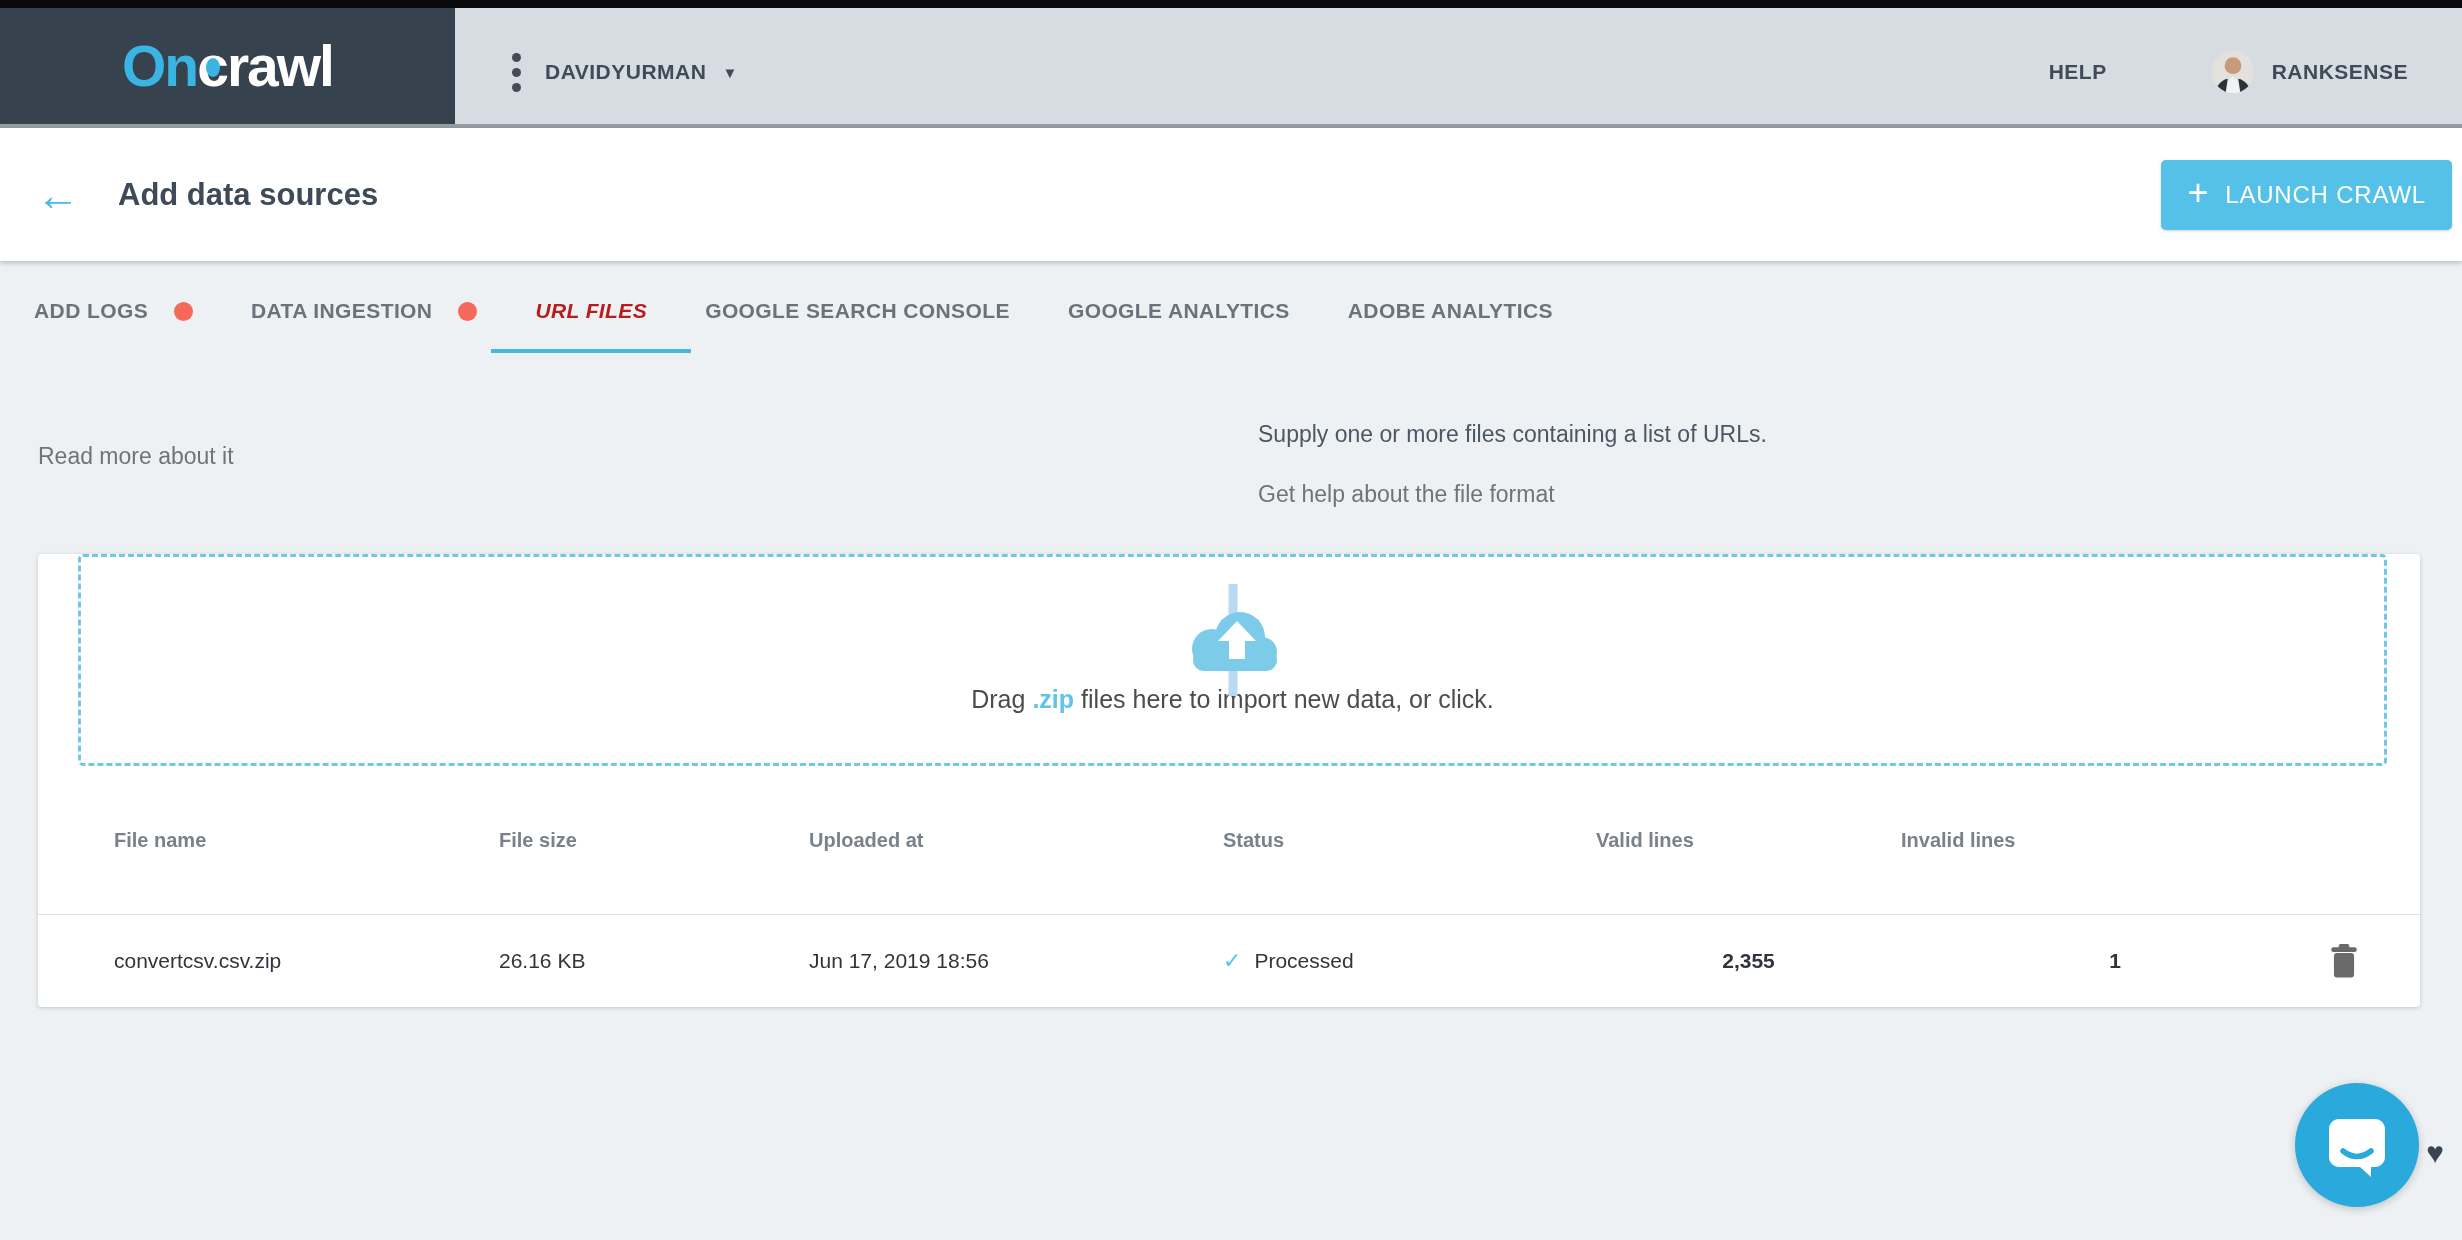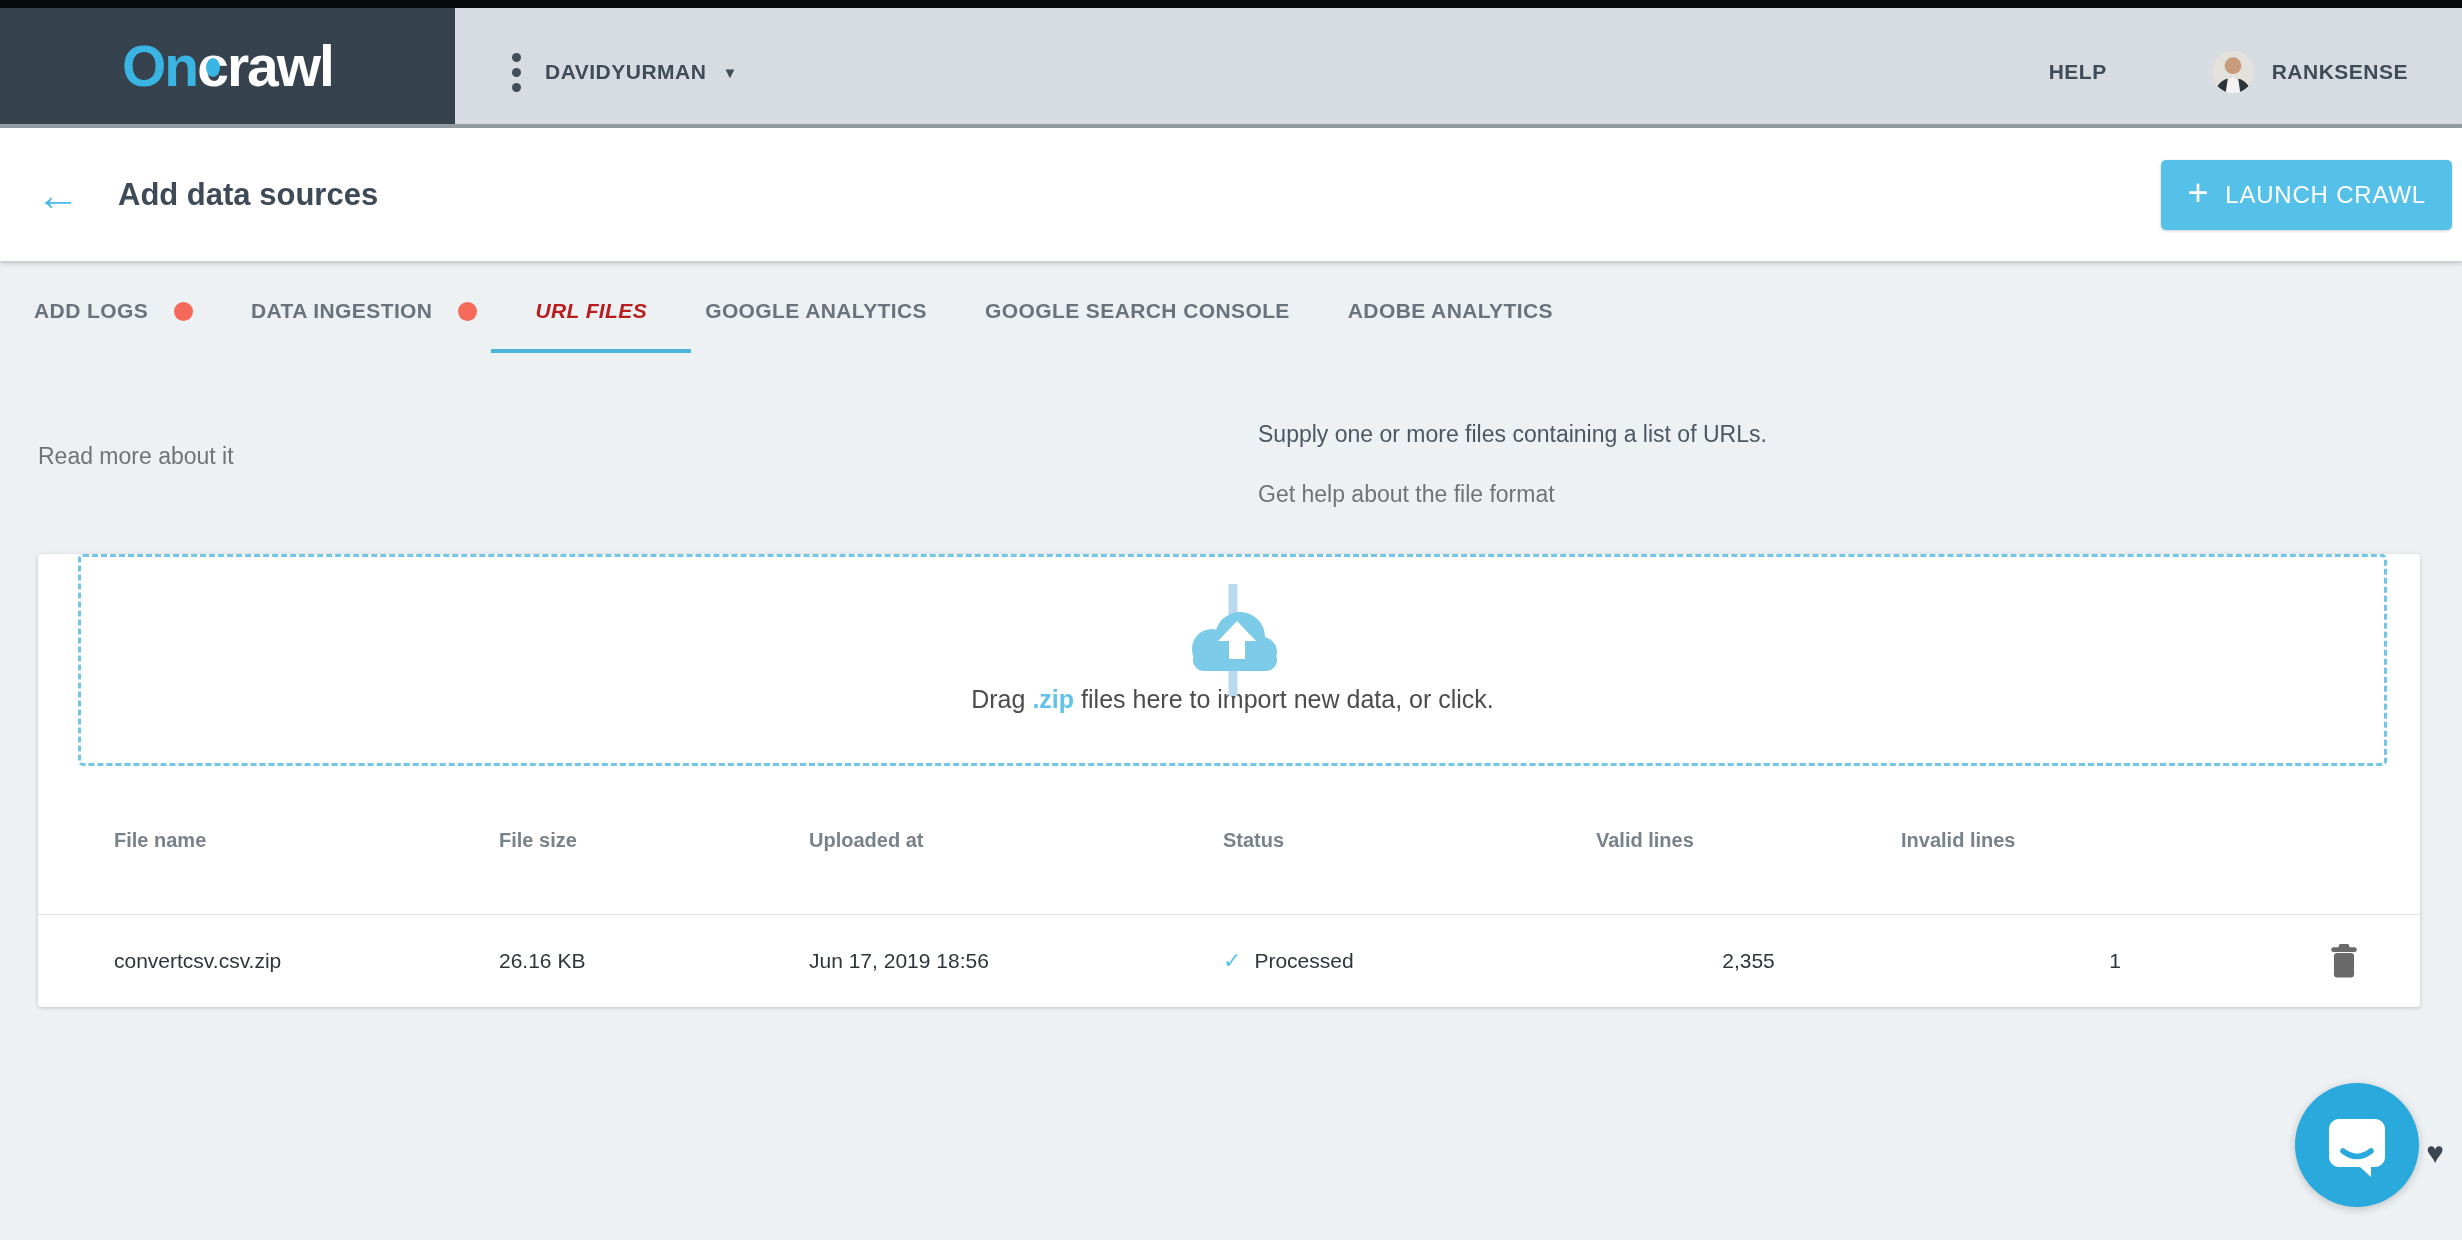--- a/index.html
+++ b/index.html
@@ -54,21 +54,21 @@
   .dz-cloud { position:relative; display:block; }
   .dz-text { margin-top:12px; font-size:25px; color:#4c4c4c; }
   .dz-zip { color:#62c3ea; font-weight:bold; margin:0 7px; }
 
   
   .grid { display:grid; grid-template-columns:385px 310px 414px 373px 305px 428px 1fr; align-items:center; padding-left:76px; }
   .thead { height:148px; }
   .th { font-size:20px; font-weight:bold; color:#79818a; }
   .divider { height:1px; background:#e2e2e2; }
   .trow { height:92px; font-size:21px; color:#2f353b; }
-  .cell-num { justify-self:center; }
+  .cell-num { justify-self:center;font-weight:bold; }
   .cell-status { display:flex; align-items:center; gap:13px; }
   .check { color:#58c3ea; font-size:22px; }
   .trash-btn { background:none; border:none; cursor:pointer; justify-self:start; padding:0; line-height:0; }
 
   
   .chat-bubble { position:absolute; right:43px; top:1083px; width:124px; height:124px; border-radius:50%; background:#29a9dc; display:flex; align-items:center; justify-content:center; cursor:pointer; box-shadow:0 2px 8px rgba(0,0,0,.2); }
   .heart { position:absolute; right:18px; top:1138px; font-size:30px; color:#3b4551; line-height:1; }
 </style>
 </head>
 <body>
@@ -120,24 +120,24 @@
       <span class="tab-dot"></span>
     </div>
     <div class="tab">
       <span>DATA INGESTION</span>
       <span class="tab-dot"></span>
     </div>
     <div class="tab active">
       <span>URL FILES</span>
     </div>
     <div class="tab">
+      <span>GOOGLE SEARCH CONSOLE</span>
+    </div>
+    <div class="tab">
       <span>GOOGLE ANALYTICS</span>
-    </div>
-    <div class="tab">
-      <span>GOOGLE SEARCH CONSOLE</span>
     </div>
     <div class="tab">
       <span>ADOBE ANALYTICS</span>
     </div>
   </div>
 
   <div class="intro">
     <div class="intro-col-left">
       <a>Read more about it</a>
     </div>

